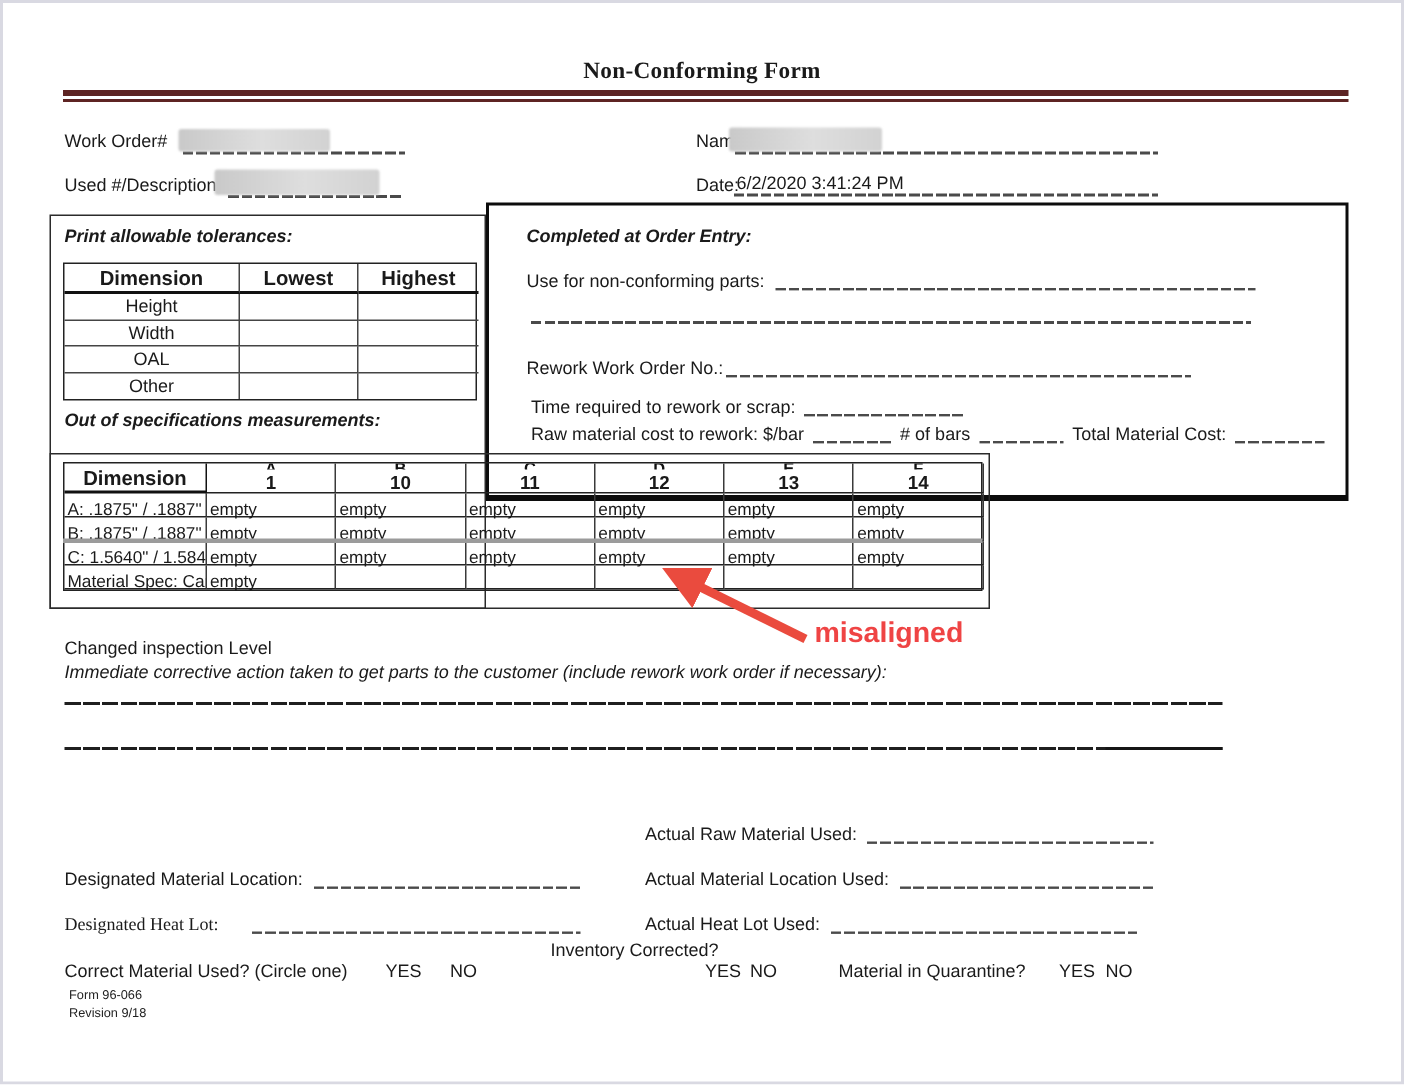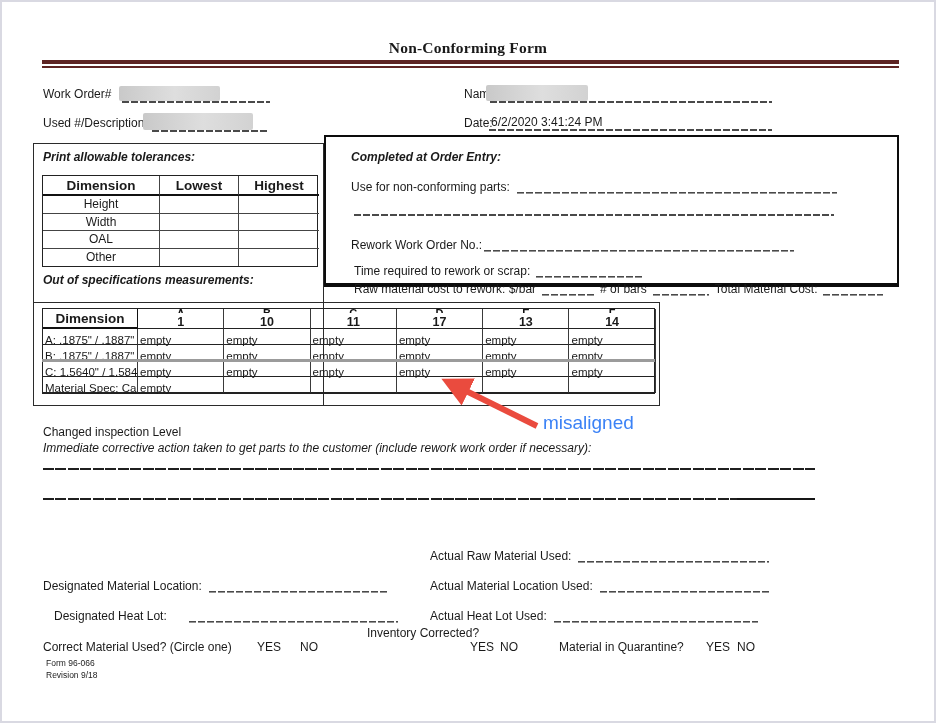--- a/index.html
+++ b/index.html
@@ -31,21 +31,21 @@
   .tol div:nth-child(n+13){border-bottom:none;}
   
   .ms{display:grid;grid-template-columns:95px repeat(6,86.3px);grid-template-rows:20px 16px 16px 16px 16px;
       border:1.5px solid #222;box-sizing:border-box;background:transparent;}
   .ms .cell{border-right:1px solid #3a3a3a;border-bottom:1px solid #222;box-sizing:border-box;position:relative;overflow:visible;}
   .ms .hd-dim{font-weight:bold;font-size:13.5px;text-align:center;padding-top:2px;border-bottom:2px solid #111;border-right:1.5px solid #111;}
   .ms .hd-num{font-weight:bold;font-size:12.5px;text-align:center;padding-top:6px;}
   .ms .cap{position:absolute;top:0;left:0;right:0;height:4px;overflow:hidden;line-height:9px;font-size:11px;font-weight:bold;text-align:center;color:#111;}
   .ms .txt{position:relative;top:5px;display:block;font-size:11.5px;line-height:12px;white-space:nowrap;overflow:hidden;padding-left:2px;}
   .grayline{background:#9b9b9b;height:2.5px;}
-  .red{color:#3b82f6;font-weight:normal;}
+  .red{color:#ef4444;font-weight:bold;}
   .small{font-size:8.5px;line-height:10px;white-space:nowrap;color:#222;}
   .yn{font-size:12px;font-weight:normal;}
 </style>
 </head>
 <body>
 
 <div class="page">
 
   <div class="abs title">Non-Conforming Form</div>
   <div class="abs rule"></div>
@@ -82,21 +82,21 @@
     <div class="t12">OAL</div>
     <div></div>
       <div></div>
     <div class="t12">Other</div>
     <div></div>
       <div></div>
   </div>
 
   <span class="abs t12 bi" style="left:41px;top:271px;">Out of specifications measurements:</span>
 
-  <div class="abs blackbox" style="left:322px;top:133px;width:575px;height:152px;">
+  <div class="abs blackbox" style="left:322px;top:133px;width:575px;height:199px;">
     <span class="abs t12 bi" style="left:25px;top:13px;">Completed at Order Entry:</span>
     <div class="abs flexrow" style="left:25px;top:43px;width:486px;">
       <span class="lbl">Use for non-conforming parts:</span>
       <div class="fill"></div>
     </div>
     <div class="abs uline" style="left:28px;top:77px;width:480px;"></div>
     <div class="abs flexrow" style="left:25px;top:101px;width:443px;">
       <span class="lbl">Rework Work Order No.:</span>
       <div class="fill" style="margin-left:2px;"></div>
     </div>
@@ -114,21 +114,21 @@
     </div>
   </div>
 
   <div class="abs box" style="left:31px;top:300px;width:627px;height:104px;"></div>
 
   <div class="abs ms" style="left:40px;top:306px;width:613px;">
     <div class="cell hd-dim">Dimension</div>
     <div class="cell hd-num"><span class="cap">A</span><span>1</span></div>
     <div class="cell hd-num"><span class="cap">B</span><span>10</span></div>
     <div class="cell hd-num"><span class="cap">C</span><span>11</span></div>
-    <div class="cell hd-num"><span class="cap">D</span><span>17</span></div>
+    <div class="cell hd-num"><span class="cap">D</span><span>12</span></div>
     <div class="cell hd-num"><span class="cap">E</span><span>13</span></div>
     <div class="cell hd-num"><span class="cap">F</span><span>14</span></div>
 
     <div class="cell">
         <span class="txt">A: .1875" / .1887"</span>
       </div>
     <div class="cell">
         <span class="txt">empty</span>
       </div>
     <div class="cell">
@@ -229,21 +229,21 @@
 
   <div class="abs flexrow" style="left:41px;top:577px;width:344px;">
     <span class="lbl">Designated Material Location:</span>
     <div class="fill"></div>
   </div>
   <div class="abs flexrow" style="left:428px;top:577px;width:339px;">
     <span class="lbl">Actual Material Location Used:</span>
     <div class="fill"></div>
   </div>
 
-  <div class="abs flexrow" style="left:52px;top:607px;width:344px;">
+  <div class="abs flexrow" style="left:41px;top:607px;width:344px;font-family:Liberation Serif, serif;">
     <span class="lbl">Designated Heat Lot:</span>
     <div class="fill" style="margin-left:22px;"></div>
   </div>
   <div class="abs flexrow" style="left:428px;top:607px;width:328px;">
     <span class="lbl">Actual Heat Lot Used:</span>
     <div class="fill"></div>
   </div>
 
   <span class="abs t12" style="left:41px;top:638px;">Correct Material Used? (Circle one)</span>
   <span class="abs t12 yn" style="left:255px;top:638px;">YES</span>

